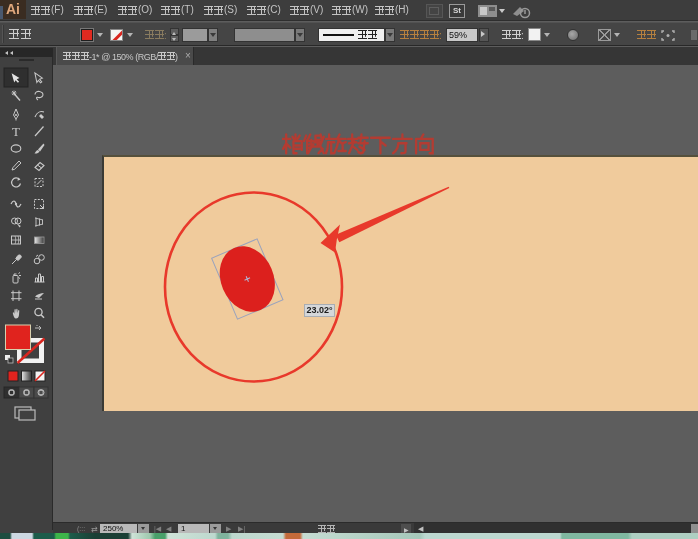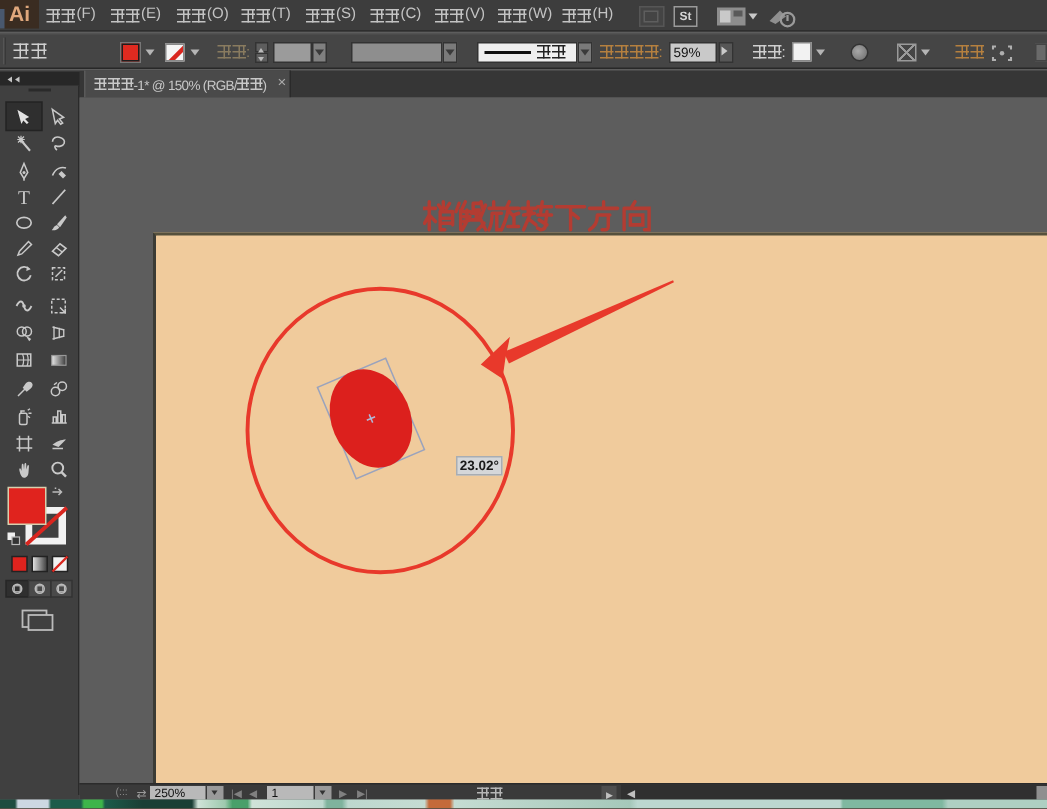--- a/index.html
+++ b/index.html
@@ -251,21 +251,21 @@
         <rect x="9.5" y="333.5" width="4" height="4" fill="none" stroke="#bbb" stroke-width="0.8"></rect>
         <circle cx="26.5" cy="335.5" r="3" fill="none" stroke="#bbb"></circle>
         <rect x="24.5" y="333.5" width="4" height="4" fill="none" stroke="#bbb" stroke-width="0.8"></rect>
         <circle cx="41" cy="335.5" r="3" fill="none" stroke="#bbb"></circle>
         <rect x="39" y="333.5" width="4" height="4" fill="none" stroke="#bbb" stroke-width="0.8"></rect>
         <rect x="15" y="350" width="16" height="11" fill="none" stroke="#bbb" stroke-width="1.2"></rect>
         <rect x="19" y="353" width="16" height="10" fill="#404040" stroke="#bbb" stroke-width="1.2"></rect>
       </svg>
   </div>
 
-  <div id="canvas" style="left:53px;top:65px;width:645px;height:457px;background:#5d5d5d;overflow:hidden;">
+  <div id="canvas" style="left:53px;top:65px;width:645px;height:346px;background:#5d5d5d;overflow:hidden;">
 
     <div style="left:49px;top:90px;width:596px;height:367px;background:#f0cb9c;border-top:2px solid #55503c;border-left:2px solid #3b3b35;"></div>
 
     <svg style="left:229px;top:68px;" width="155" height="23" viewBox="0 0 155 23" id="titlesvg">
         <g transform="translate(0,1.5) scale(1.04,1.1)" stroke="#b33c32" stroke-width="2.2" fill="none" stroke-linecap="round">
           <path d="M0 4 h8 M4 0 v17 M4 8 l-3 5 M4 8 l4 4 M13 0 v4 M10 2 l2 3 M17 1 l-2 3 M11 6 h8 M11 6 v11 M19 6 v8 M11 10 h8 M11 13 h8 M11 17 h3"></path>
         </g>
         <g transform="translate(22,1.5) scale(1.04,1.1)" stroke="#b33c32" stroke-width="2.2" fill="none" stroke-linecap="round">
           <path d="M2 1 l-2 5 M3 5 v12 M6 0 l-2 4 M5 6 h4 M5 9 h4 M7 5 v5 M5 12 l4 -1 M8 10 l-4 7 M11 1 h4 M11 1 v4 h4 M10 7 h6 M13 7 v4 M10 11 h6 M16 0 l1 4 M19 2 l-3 7 M15 9 l4 8 M18 13 l-4 4"></path>
         </g>

